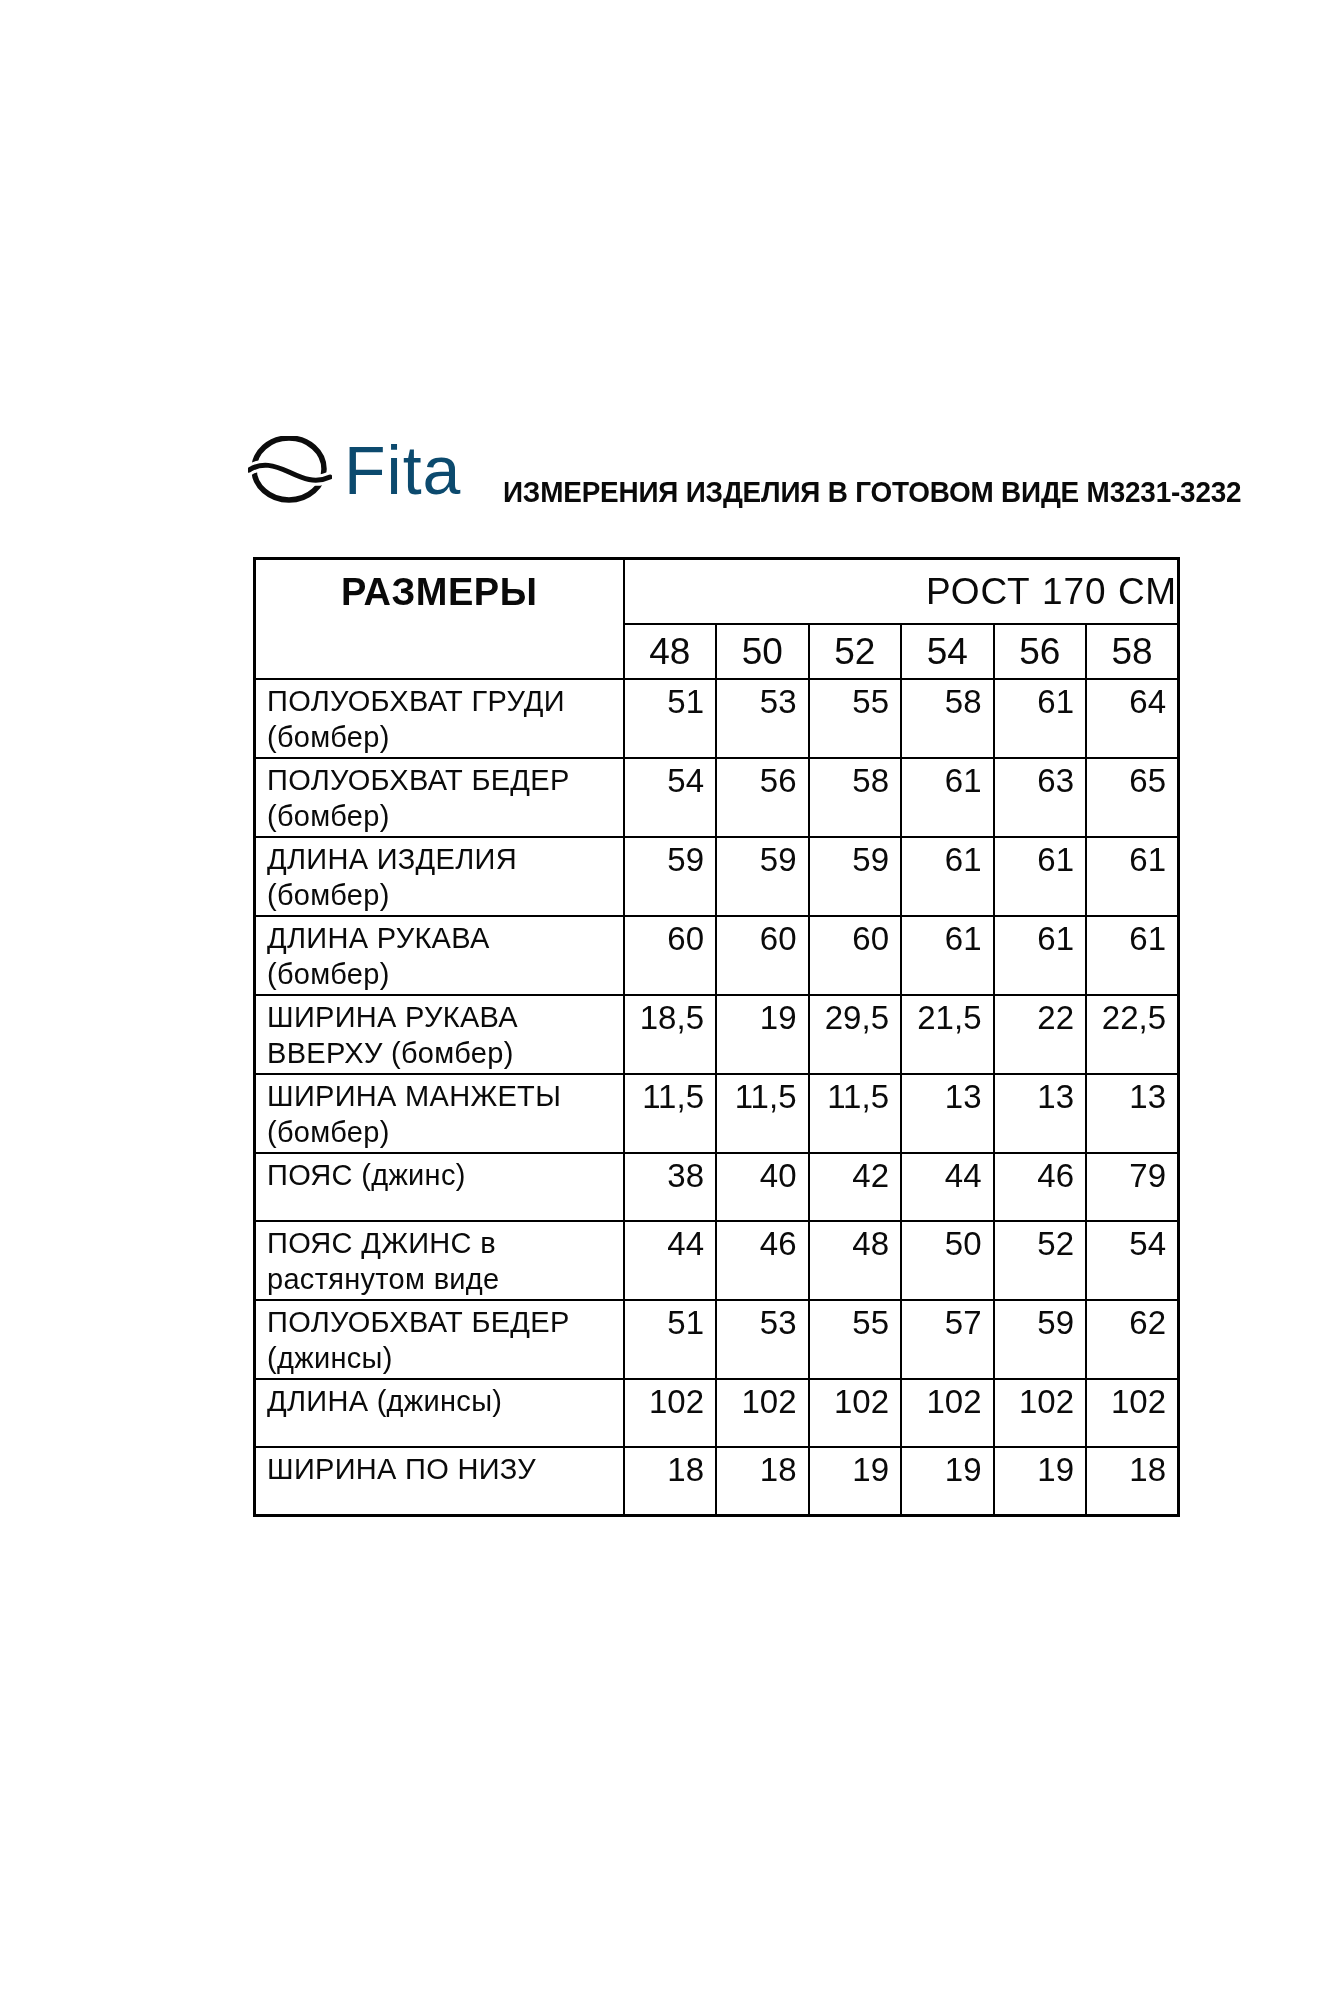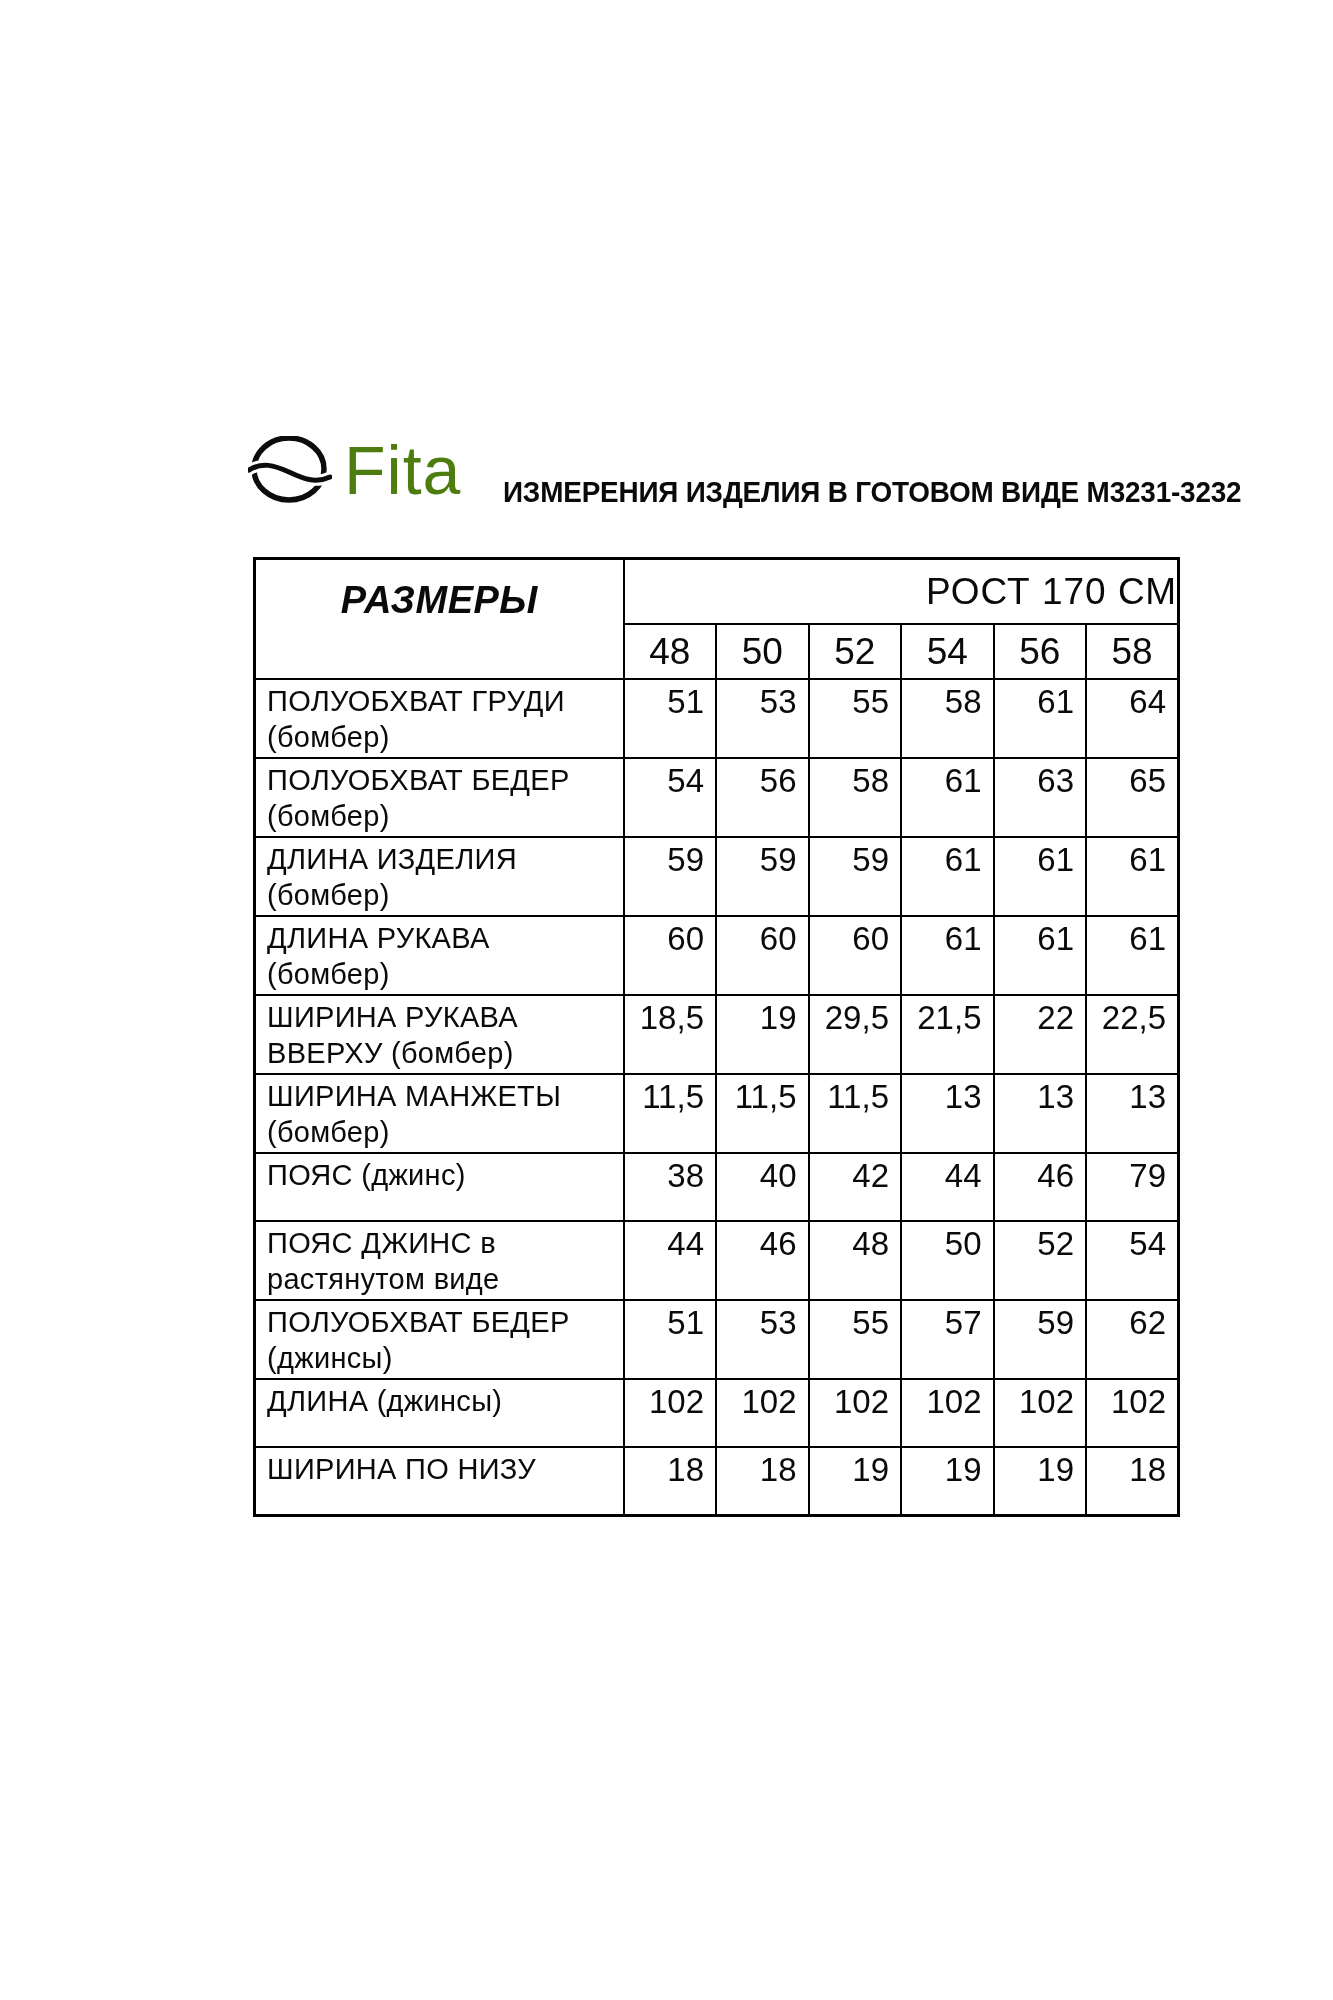--- a/index.html
+++ b/index.html
@@ -6,37 +6,37 @@
   body {
     width:1333px; height:2000px; position:relative;
     background:#ffffff; color:#000;
     font-family:"Liberation Sans", sans-serif;
     overflow:hidden;
   }
   
   .logo-icon { position:absolute; left:248px; top:436px; width:84px; height:70px; }
   .wordmark {
     position:absolute; left:344px; top:436px;
-    font-size:68px; line-height:68px; font-weight:400; letter-spacing:1px; color:#4d7c0f;
+    font-size:68px; line-height:68px; font-weight:400; letter-spacing:1px; color:#0c4a6e;
   }
   .doc-title {
     position:absolute; left:503px; top:476px;
     font-size:30px; line-height:32px; font-weight:700; letter-spacing:-0.2px;
     white-space:nowrap; transform:scaleX(0.93); transform-origin:left top; color:#0a0a0a;
   }
   
   table.size-table {
     position:absolute; left:253px; top:557px; width:924px;
     border-collapse:collapse; table-layout:fixed;
     border:3px solid #000;
   }
   .size-table th, .size-table td { border:2.5px solid #000; padding:0; color:#0a0a0a; }
   th.corner {
     font-size:38px; font-weight:700; text-align:center; vertical-align:top;
-    padding-top:19px; letter-spacing:0.5px;font-style:italic;
+    padding-top:11px; letter-spacing:0.5px;
   }
   th.group  { font-size:37px; font-weight:400; text-align:right; vertical-align:middle; height:63px; letter-spacing:1px; }
   tr.sizes-row th { font-size:37px; font-weight:400; text-align:center; vertical-align:middle; height:53px; }
   tbody tr { height:68px; }
   td.lbl {
     vertical-align:top; text-align:left;
     padding:3px 4px 2px 11px; font-size:29px; line-height:36px; letter-spacing:0.3px;
   }
   td.lbl span { display:block; }
   td.val {

